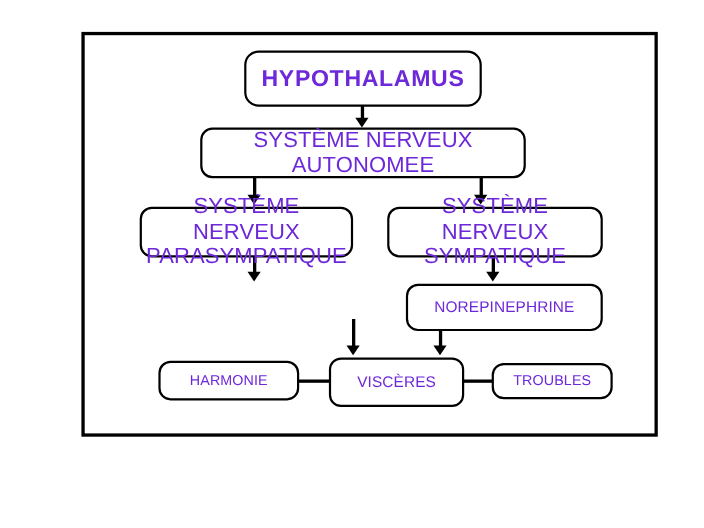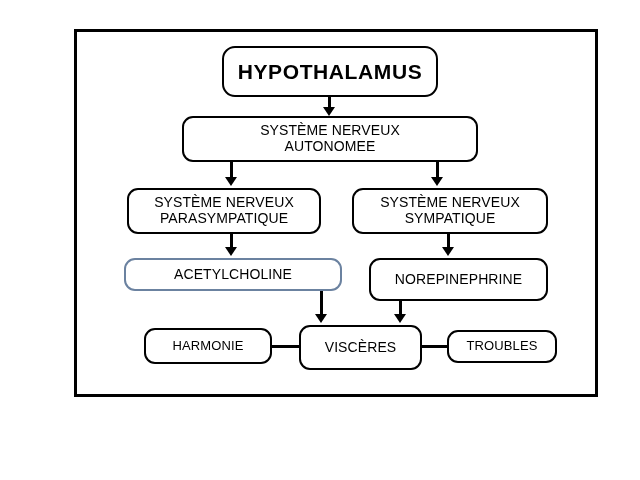--- a/index.html
+++ b/index.html
@@ -38,41 +38,41 @@
   .node {
     position: absolute;
     box-sizing: border-box;
     background: #ffffff;
     border: 2.5px solid #000000;
     border-radius: 11px;
     display: flex;
     align-items: center;
     justify-content: center;
     text-align: center;
-    color: #000000;
+    color: #6d28d9;
     line-height: 1.12;
     letter-spacing: 0.1px;
     white-space: pre-line;
     z-index: 3;
   }
 
   .node.accent {
     border-color: #6b82a0;
     border-width: 2px;
   }
 
   .node.title {
     font-weight: bold;
     font-size: 21px;
     letter-spacing: 0.6px;
     border-width: 2.5px;
     border-radius: 13px;
   }
 
-  .node.two-line { font-size: 14px; }
+  .node.two-line { font-size: 20px; }
   .node.one-line { font-size: 14px; }
   .node.small    { font-size: 13px; }
 
   
   .conn {
     position: absolute;
     background: #000000;
     z-index: 1;
   }
   .vline { width: 3px; }
@@ -99,21 +99,20 @@
 
   <div class="node two-line" style="left:182px; top:116px; width:296px; height:46px;">SYSTÈME NERVEUX
 AUTONOMEE</div>
 
   <div class="node two-line" style="left:127px; top:188px; width:194px; height:46px;">SYSTÈME NERVEUX
 PARASYMPATIQUE</div>
 
   <div class="node two-line" style="left:352px; top:188px; width:196px; height:46px;">SYSTÈME NERVEUX
 SYMPATIQUE</div>
 
-  <div class="node one-line accent" style="left:124px; top:258px; width:218px; height:33px;">ACETYLCHOLINE</div>
 
   <div class="node one-line" style="left:369px; top:258px; width:179px; height:43px;">NOREPINEPHRINE</div>
 
   <div class="node small" style="left:144px; top:328px; width:128px; height:36px;">HARMONIE</div>
 
   <div class="node small" style="left:447px; top:330px; width:110px; height:33px;">TROUBLES</div>
 
   <div class="node one-line" style="left:299px; top:325px; width:123px; height:45px;">VISCÈRES</div>
 
   <div class="conn vline" style="left:328px; top:96px; height:13px;"></div>

